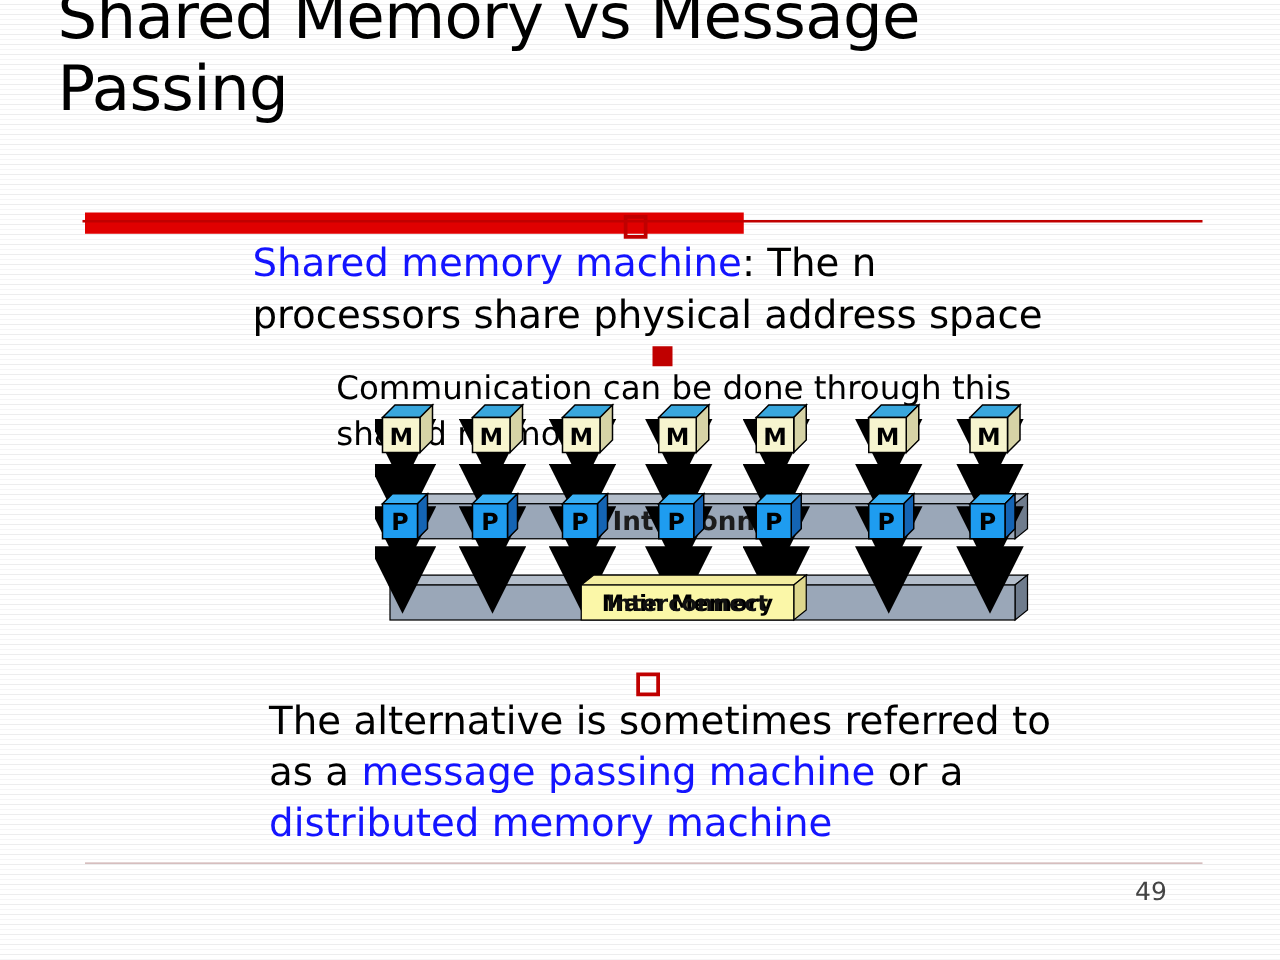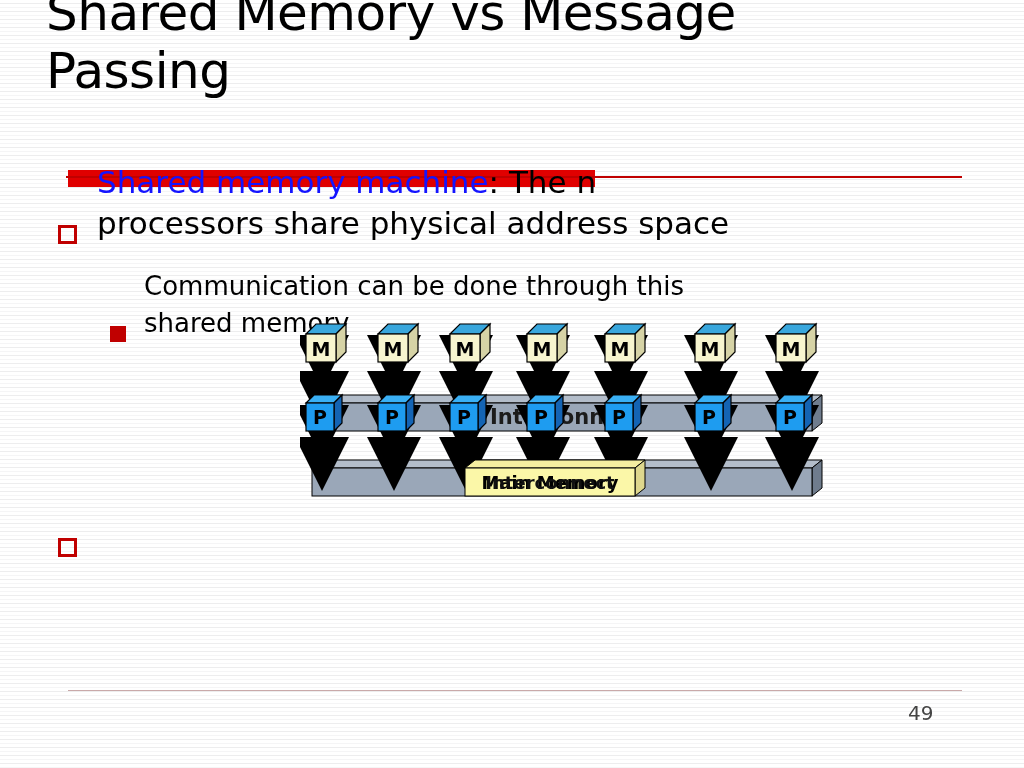--- a/index.html
+++ b/index.html
@@ -38,21 +38,22 @@
     color: #000000;
     font-weight: 400;
     letter-spacing: -0.5px;
     white-space: pre-line;
   }
 
   
   .bullet-row {
     position: absolute;
     display: flex;
-    align-items: flex-end;
+    align-items: center;
+    flex-direction: column;
   }
 
   .sq-hollow {
     width: 19px;
     height: 19px;
     border: 3px solid #c00000;
     background: transparent;
     box-sizing: border-box;
     flex: 0 0 auto;
     margin-top: 10px;
@@ -296,16 +297,19 @@
       <polygon points="345,140 345,168 335,176 335,148" fill="#ded78d" stroke="#000" stroke-width="1"></polygon>
       <rect x="165" y="148" width="170" height="28" fill="#fbf7a8" stroke="#000" stroke-width="1"></rect>
       <text id="svg-main-memory-label" x="250" y="169" text-anchor="middle" font-family="DejaVu Sans, sans-serif" font-size="18" font-weight="bold" fill="#000">Main Memory</text>
       <text id="svg-interconnect-label-2" x="250" y="169" text-anchor="middle" font-family="DejaVu Sans, sans-serif" font-size="18" font-weight="bold" fill="#111">Interconnect</text>
     </g>
   </svg>
 </div>
 
 <div class="bullet-row" id="bullet-alternative">
   <span class="sq-hollow"></span>
+  <span class="bullet-text"><span>The alternative is sometimes referred to
+as a </span><span class="blue">message passing machine</span><span> or a
+</span><span class="blue">distributed memory machine</span></span>
 </div>
 
 <div id="footer-divider"></div>
 <div id="page-number">49</div>
 
 </body></html>

